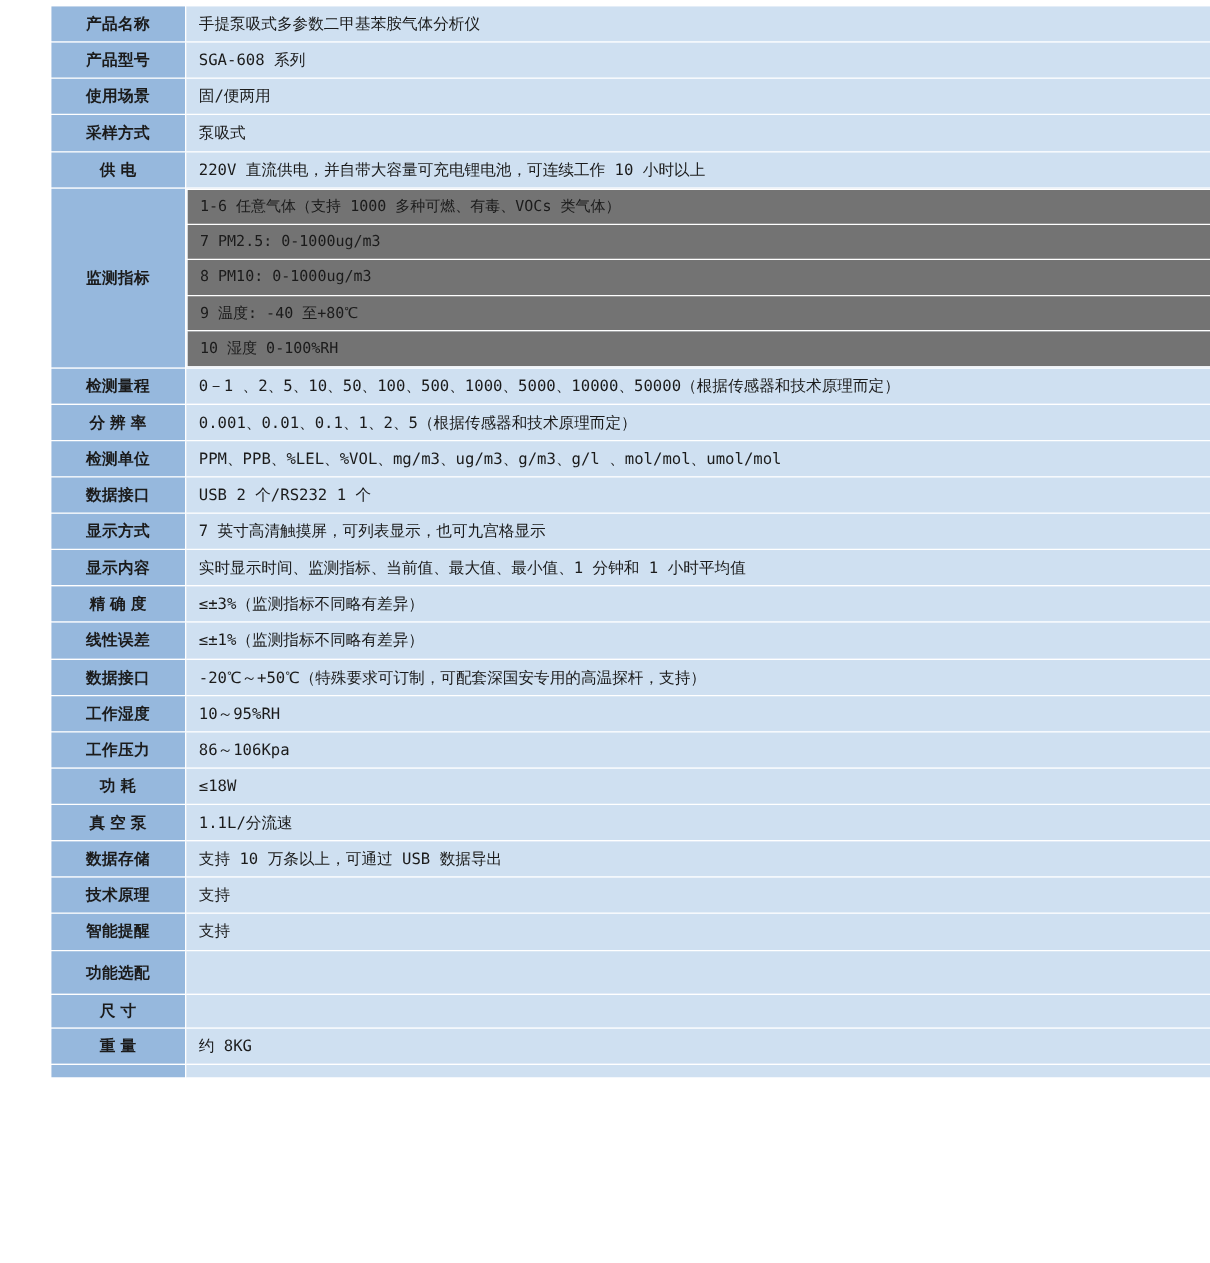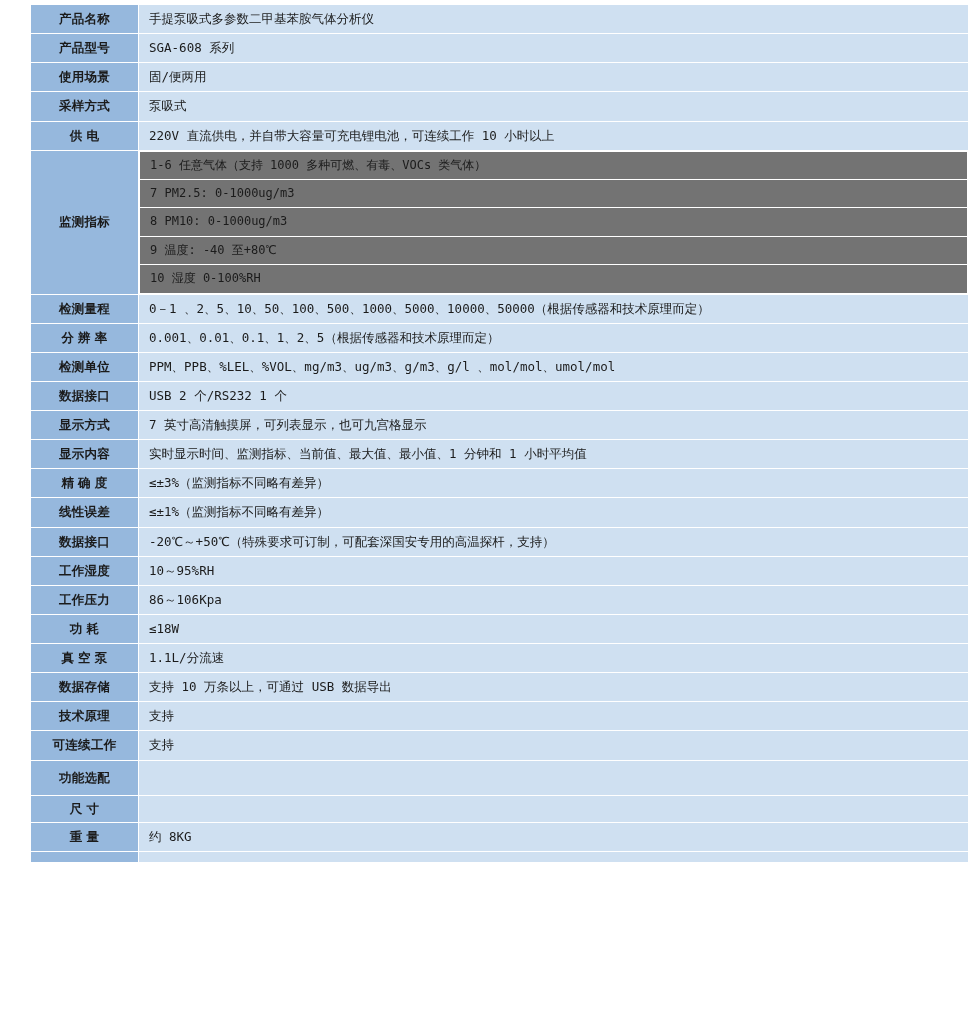--- a/index.html
+++ b/index.html
@@ -5,21 +5,21 @@
   * { box-sizing: border-box; }
   html, body {
     margin: 0;
     padding: 0;
     background: #ffffff;
     font-family: "Liberation Sans", "DejaVu Sans", sans-serif;
   }
   .sheet {
     width: 968px;
     height: 1010px;
-    padding: 4px 6px 0 30px;
+    padding: 4px 6px 0 40px;
     background: #ffffff;
   }
   table.spec {
     width: 938px;
     border-collapse: collapse;
     table-layout: fixed;
   }
   table.spec col.c1 { width: 108px; }
   table.spec col.c2 { width: 830px; }
   table.spec td {
@@ -213,21 +213,21 @@
         <td class="label">数据存储</td>
         <td class="value">支持 10 万条以上，可通过 USB 数据导出</td>
       </tr>
 
       <tr>
         <td class="label">技术原理</td>
         <td class="value">支持</td>
       </tr>
 
       <tr>
-        <td class="label">可连续工作</td>
+        <td class="label">智能提醒</td>
         <td class="value">支持</td>
       </tr>
 
 
       <tr>
         <td class="label">功能选配</td>
         <td class="value">
           <div class="multiline">
             <div></div>
             <div></div>

